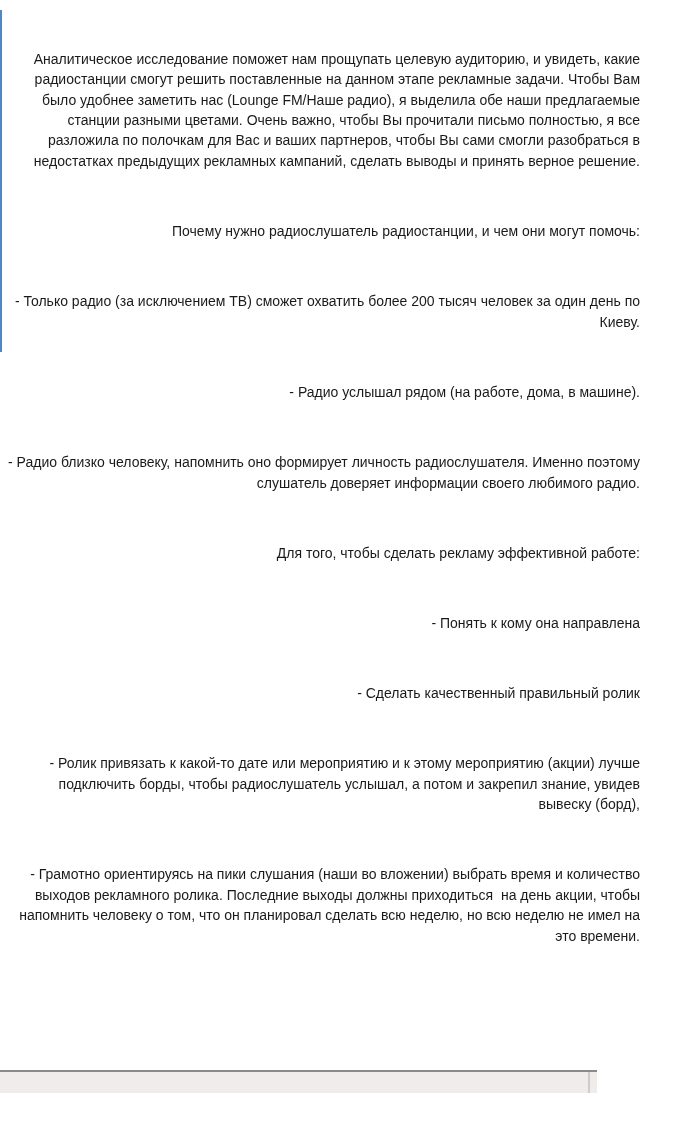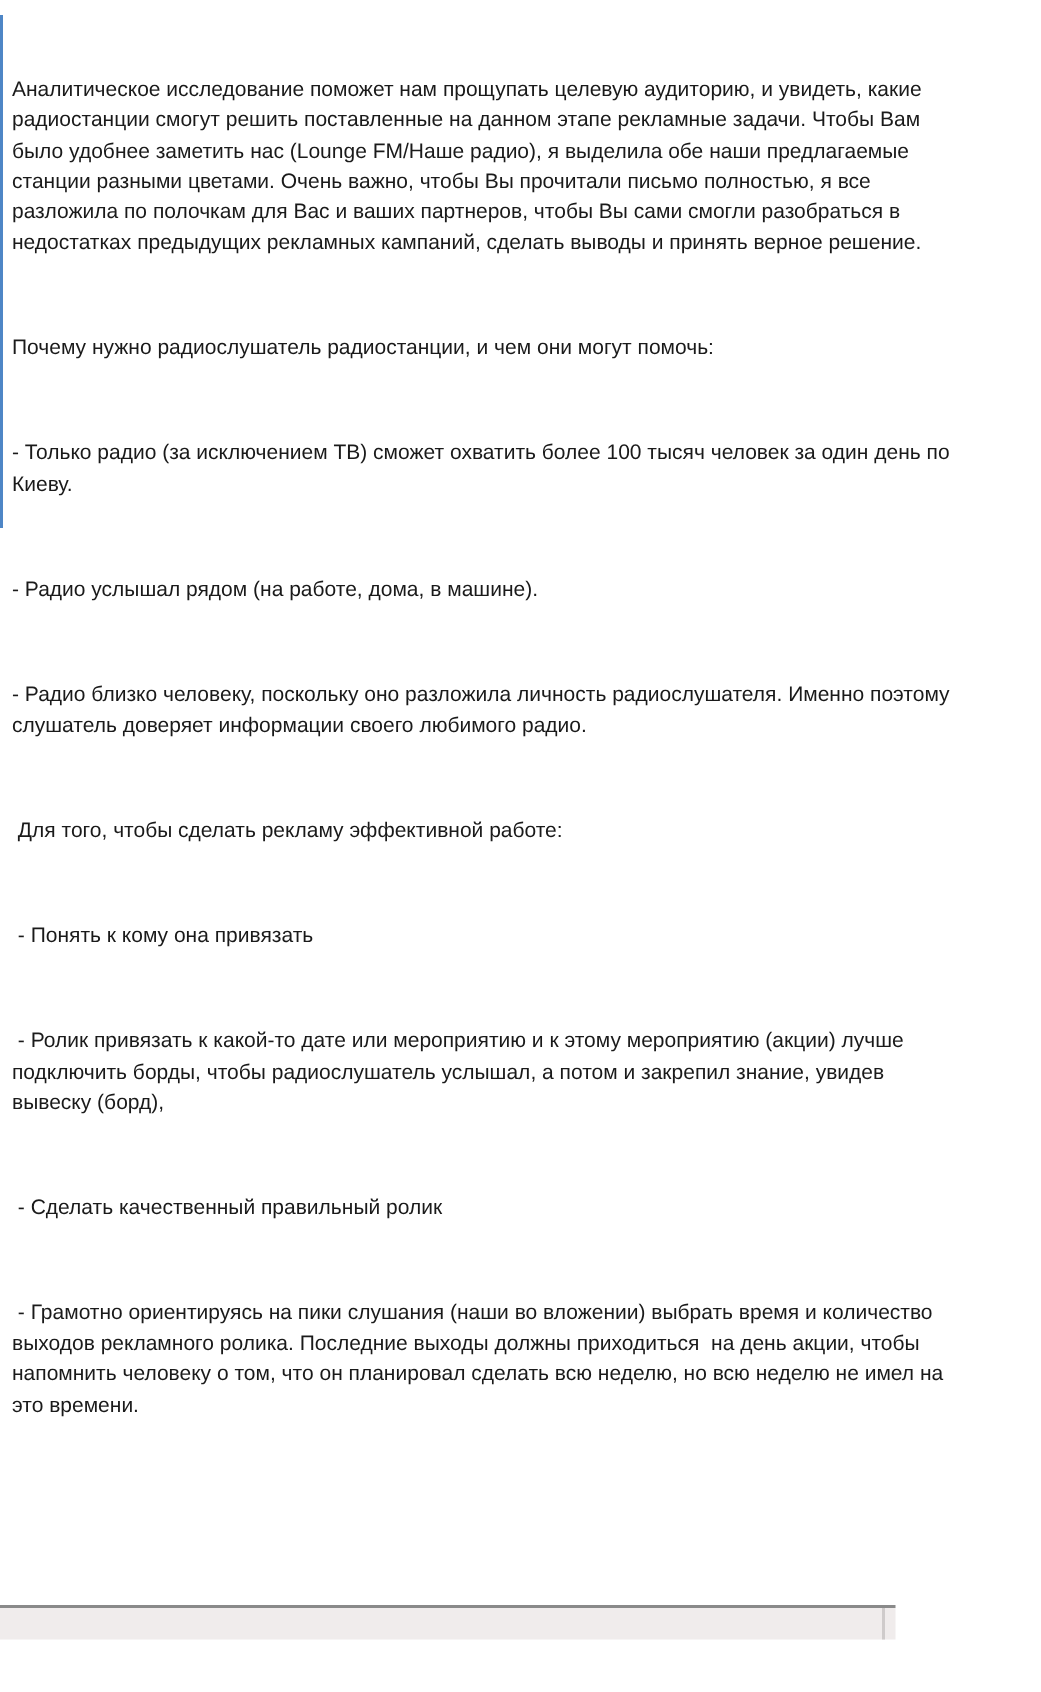--- a/index.html
+++ b/index.html
@@ -28,20 +28,21 @@
     left: 8px;
     top: 8px;
     width: 632px;
     font-size: 14px;
     line-height: 20.4px;
     color: #1a1a1a;
     white-space: pre-wrap;
   }
   .para {
     margin: 0 0 9px 0;
+    text-align: right;
   }
   .footer-border {
     position: absolute;
     left: 0;
     top: 1070px;
     width: 597px;
     height: 2px;
     background: #8a8a8a;
   }
   .footer-bar {
@@ -64,27 +65,27 @@
 </head>
 <body>
 
 <div class="page">
 
   <div class="change-bar"></div>
 
   <div class="doc">
     <div class="para">Аналитическое исследование поможет нам прощупать целевую аудиторию, и увидеть, какие радиостанции смогут решить поставленные на данном этапе рекламные задачи. Чтобы Вам было удобнее заметить нас (Lounge FM/Наше радио), я выделила обе наши предлагаемые станции разными цветами. Очень важно, чтобы Вы прочитали письмо полностью, я все разложила по полочкам для Вас и ваших партнеров, чтобы Вы сами смогли разобраться в недостатках предыдущих рекламных кампаний, сделать выводы и принять верное решение.</div>
     <div class="para">Почему нужно радиослушатель радиостанции, и чем они могут помочь:</div>
-    <div class="para">- Только радио (за исключением ТВ) сможет охватить более 100 тысяч человек за один день по Киеву.</div>
+    <div class="para">- Только радио (за исключением ТВ) сможет охватить более 200 тысяч человек за один день по Киеву.</div>
     <div class="para">- Радио услышал рядом (на работе, дома, в машине).</div>
-    <div class="para">- Радио близко человеку, поскольку оно разложила личность радиослушателя. Именно поэтому слушатель доверяет информации своего любимого радио.</div>
+    <div class="para">- Радио близко человеку, напомнить оно формирует личность радиослушателя. Именно поэтому слушатель доверяет информации своего любимого радио.</div>
     <div class="para"> Для того, чтобы сделать рекламу эффективной работе:</div>
-    <div class="para"> - Понять к кому она привязать</div>
+    <div class="para"> - Понять к кому она направлена</div>
+    <div class="para"> - Сделать качественный правильный ролик</div>
     <div class="para"> - Ролик привязать к какой-то дате или мероприятию и к этому мероприятию (акции) лучше подключить борды, чтобы радиослушатель услышал, а потом и закрепил знание, увидев вывеску (борд),</div>
-    <div class="para"> - Сделать качественный правильный ролик</div>
     <div class="para"> - Грамотно ориентируясь на пики слушания (наши во вложении) выбрать время и количество  выходов рекламного ролика. Последние выходы должны приходиться  на день акции, чтобы напомнить человеку о том, что он планировал сделать всю неделю, но всю неделю не имел на это времени.</div>
     
     
     
     
     
     
     
   </div>
 

